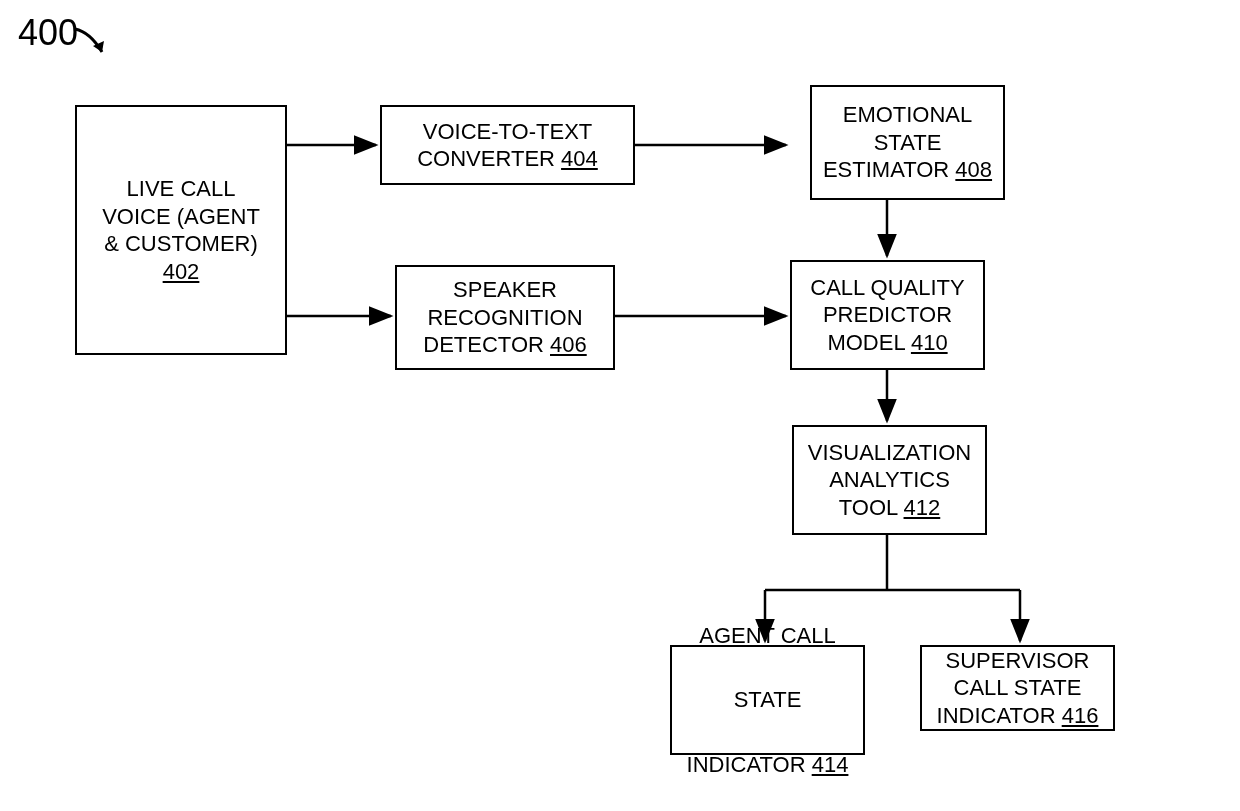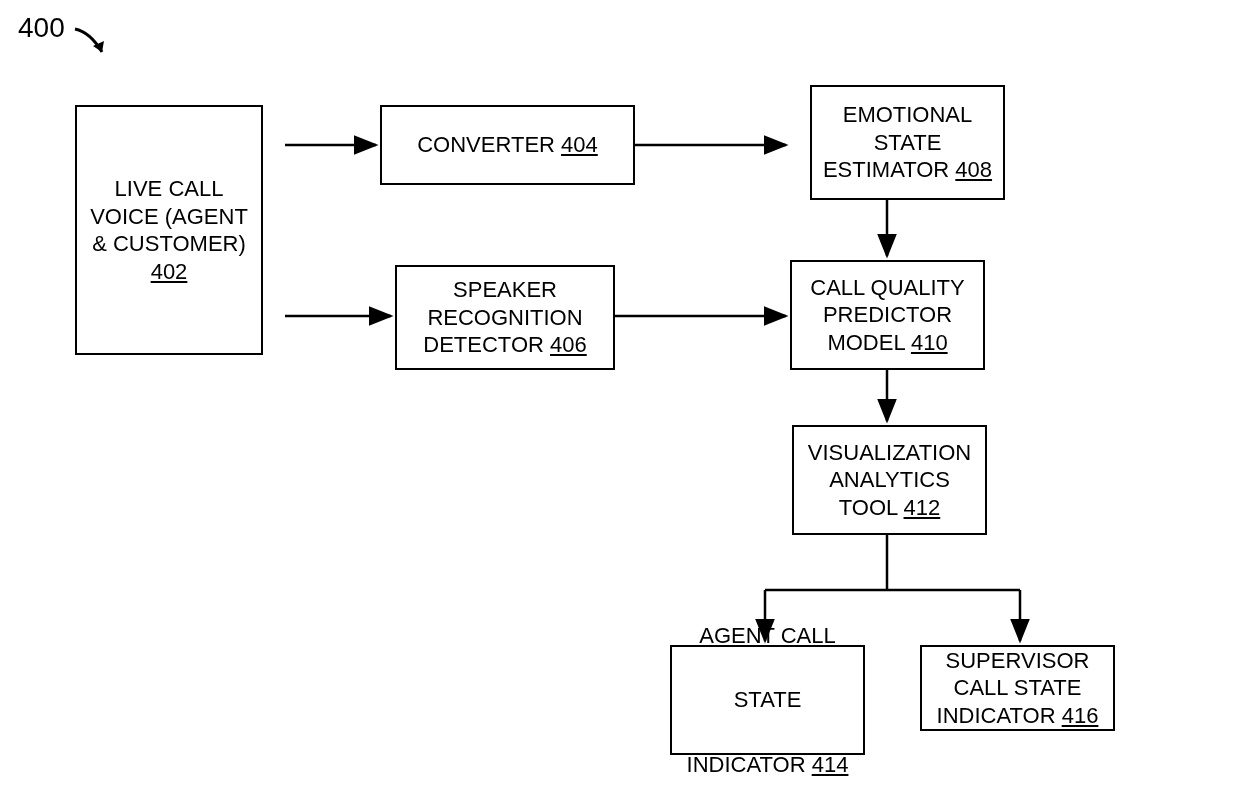--- a/index.html
+++ b/index.html
@@ -18,21 +18,21 @@
       position: absolute;
       top: 0;
       left: 0;
       width: 1240px;
       height: 811px;
     }
     .fig-label {
       position: absolute;
       top: 12px;
       left: 18px;
-      font-size: 28px;
+      font-size: 36px;
     }
     .fig-arrow {
       position: absolute;
       top: 24px;
       left: 70px;
     }
     .box {
       position: absolute;
       border: 2.5px solid #000;
       background: #fff;
@@ -62,28 +62,29 @@
 
 <div class="diagram">
 
   <div class="fig-label">400</div>
 
   <svg class="fig-arrow" width="50" height="40">
     <path d="M5 5 Q 20 8 32 28" stroke="#000" stroke-width="3" fill="none"></path>
     <polygon points="32,28 23,22 34,17" fill="#000"></polygon>
   </svg>
 
-  <div class="box" style="left:75px; top:105px; width:188px; height:250px;">
+  <div class="box" style="left:75px; top:105px; width:212px; height:250px;">
     <div><span>LIVE CALL</span></div>
     <div><span>VOICE (AGENT</span></div>
     <div><span>&amp; CUSTOMER)</span></div>
     <div><span class="ref-num">402</span></div>
   </div>
 
   <div class="box" style="left:380px; top:105px; width:255px; height:80px;">
+    <div><span>VOICE-TO-TEXT</span></div>
     <div>
       <span>CONVERTER </span><span class="ref-num">404</span>
     </div>
   </div>
 
   <div class="box" style="left:395px; top:265px; width:220px; height:105px;">
     <div><span>SPEAKER</span></div>
     <div><span>RECOGNITION</span></div>
     <div>
       <span>DETECTOR </span><span class="ref-num">406</span>

